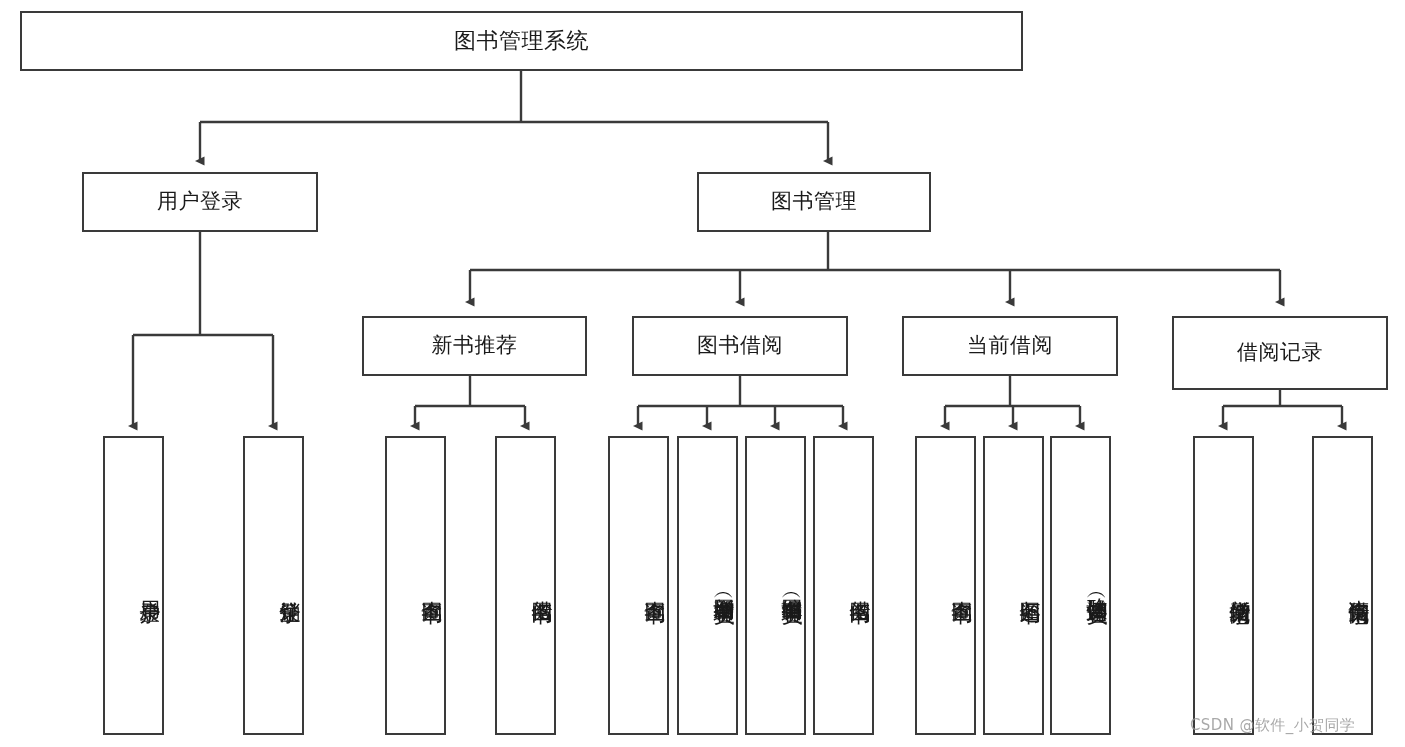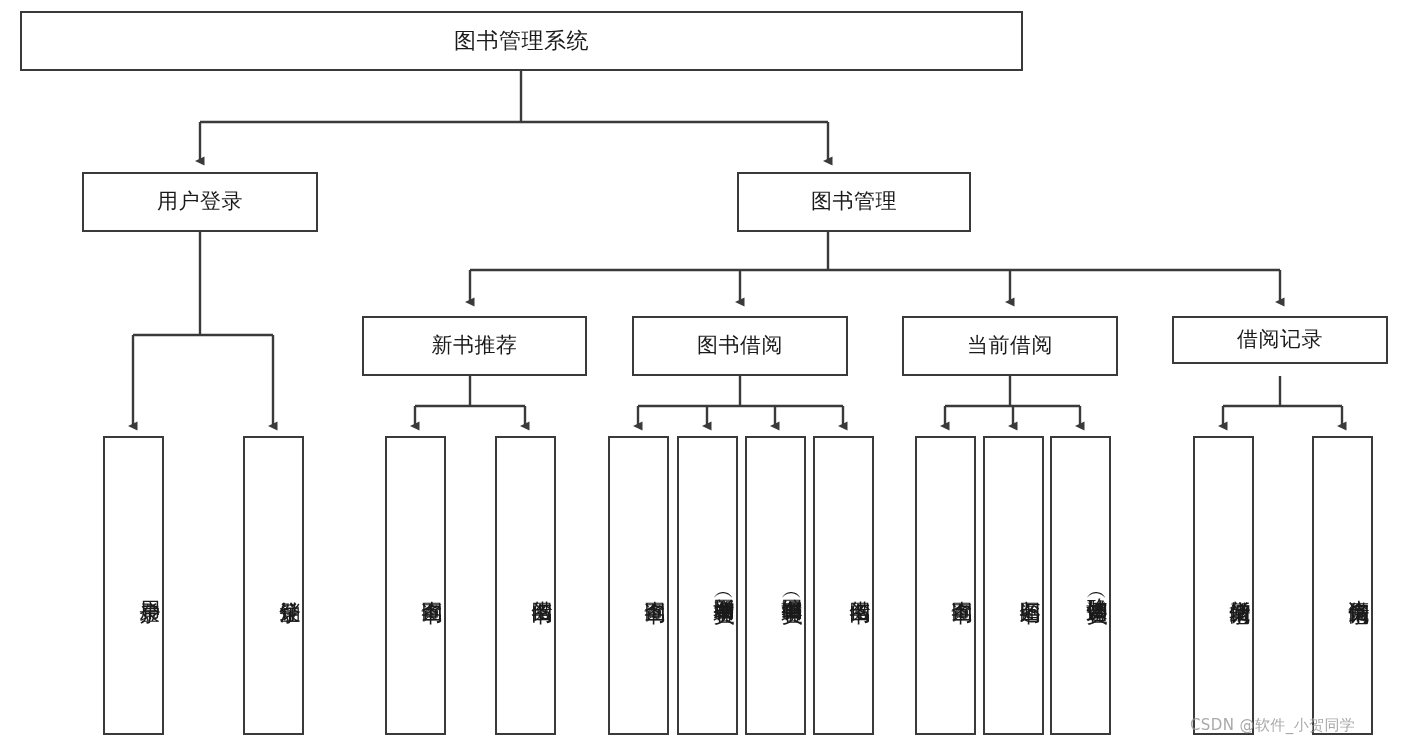--- a/index.html
+++ b/index.html
@@ -125,37 +125,37 @@
   </svg>
 
   <div class="node horiz root" style="left:20px; top:11px; width:1003px; height:60px;">
     <span>图书管理系统</span>
   </div>
 
   <div class="node horiz" style="left:82px; top:172px; width:236px; height:60px;">
     <span>用户登录</span>
   </div>
 
-  <div class="node horiz" style="left:737px; top:172px; width:234px; height:60px;">
+  <div class="node horiz" style="left:697px; top:172px; width:234px; height:60px;">
     <span>图书管理</span>
   </div>
 
   <div class="node horiz" style="left:362px; top:316px; width:225px; height:60px;">
     <span>新书推荐</span>
   </div>
 
   <div class="node horiz" style="left:902px; top:316px; width:216px; height:60px;">
     <span>当前借阅</span>
   </div>
 
   <div class="node horiz" style="left:632px; top:316px; width:216px; height:60px;">
     <span>图书借阅</span>
   </div>
 
-  <div class="node horiz" style="left:1172px; top:316px; width:216px; height:48px;">
+  <div class="node horiz" style="left:1172px; top:316px; width:216px; height:74px;">
     <span>借阅记录</span>
   </div>
 
   <div class="node leaf" style="left:103px; top:436px; width:61px; height:299px;">
     <span class="leaf-text">用户登录</span>
   </div>
 
   <div class="node leaf" style="left:243px; top:436px; width:61px; height:299px;">
     <span class="leaf-text">注销登录</span>
   </div>

